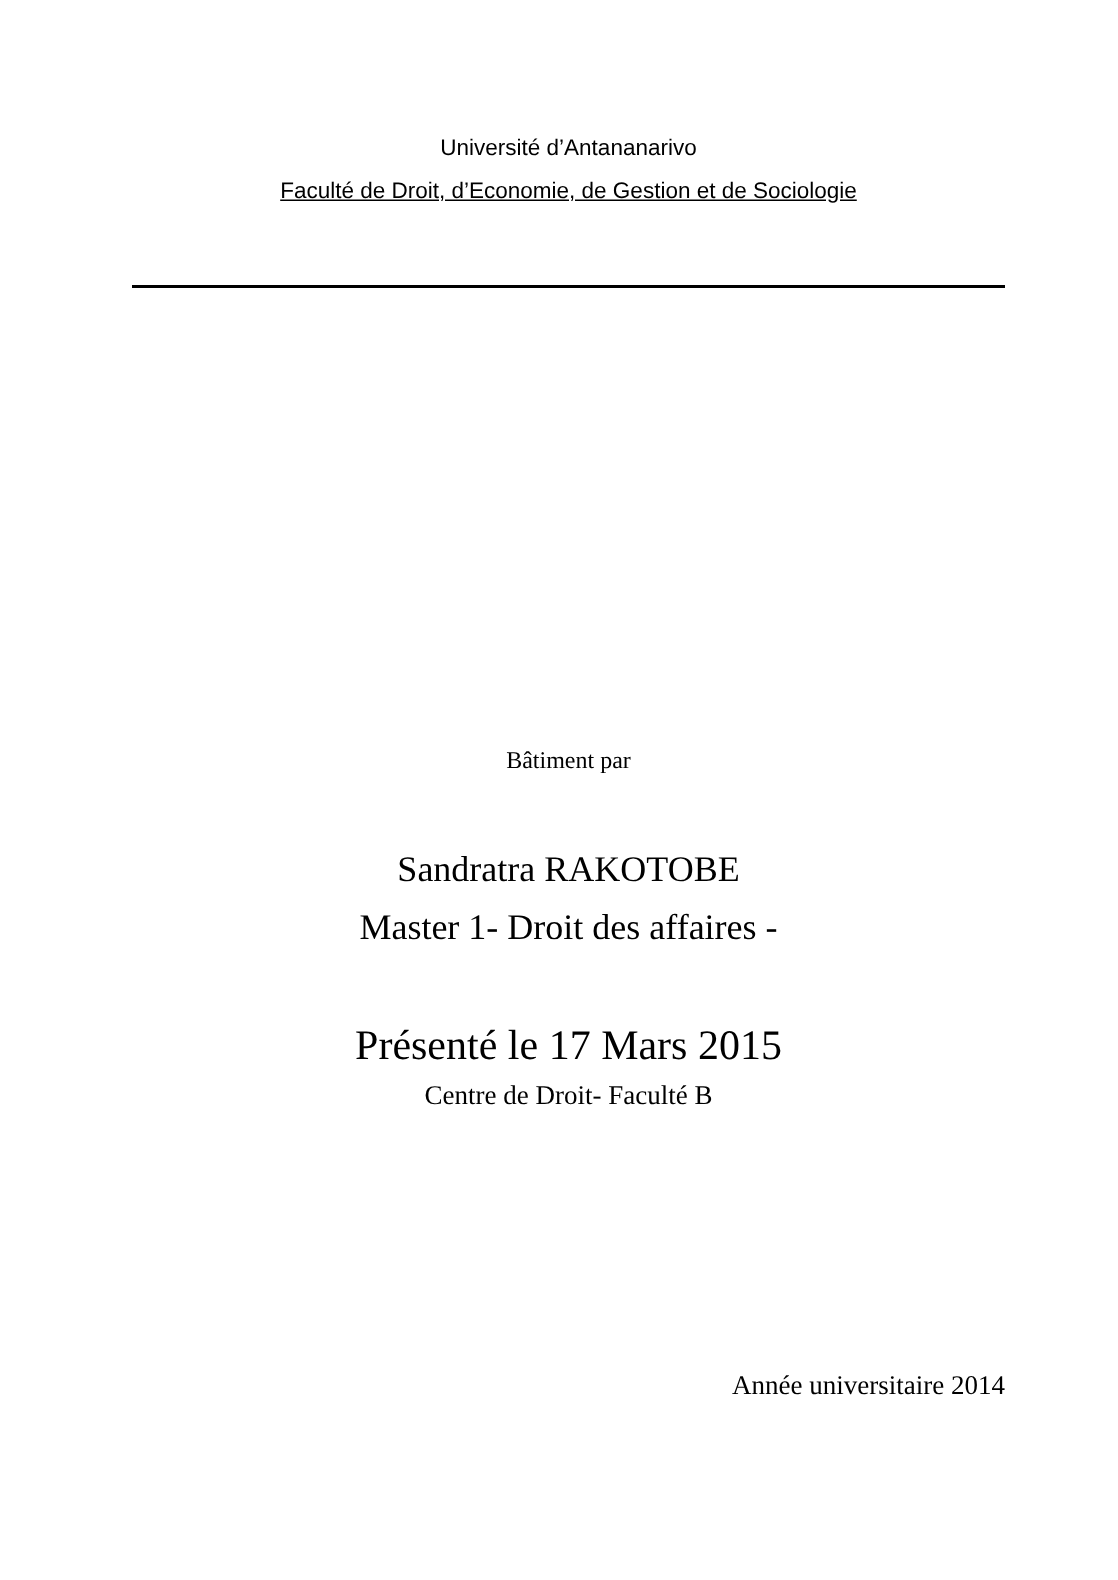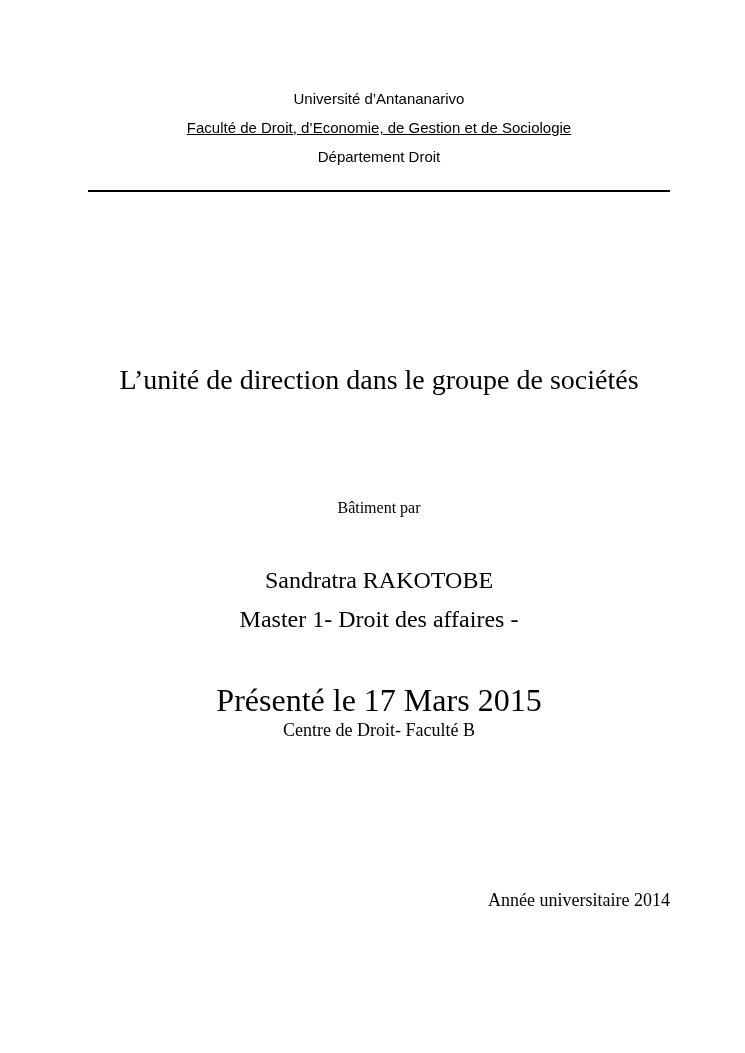--- a/index.html
+++ b/index.html
@@ -53,46 +53,44 @@
     top: 525px;
     font-size: 24px;
     margin-top: 41px;
   }
   .degree-line {
     top: 605px;
     font-size: 24px;
   }
   .presented-line {
     top: 681px;
-    font-size: 32px;
+    font-size: 28px;
   }
   .location-line {
     top: 720px;
     font-size: 18px;
   }
   .academic-year {
-    top: 890px;
+    top: 913px;
     font-size: 18px;
     text-align: right;
   }
 </style>
 </head>
 <body>
 
 <div class="page">
 
   <div class="line sans header-university">Université d’Antananarivo</div>
 
   <div class="line sans header-faculty">Faculté de Droit, d’Economie, de Gestion et de Sociologie</div>
 
-  <div class="line sans header-department">Département Droit</div>
 
   <div class="divider"></div>
 
-  <div class="line serif doc-title">L’unité de direction dans le groupe de sociétés</div>
 
   <div class="line serif elabore-par">Bâtiment par</div>
 
   <div class="line serif author-name">Sandratra RAKOTOBE</div>
 
   <div class="line serif degree-line">Master 1- Droit des affaires -</div>
 
   <div class="line serif presented-line">Présenté le 17 Mars 2015</div>
 
   <div class="line serif location-line">Centre de Droit- Faculté B</div>

